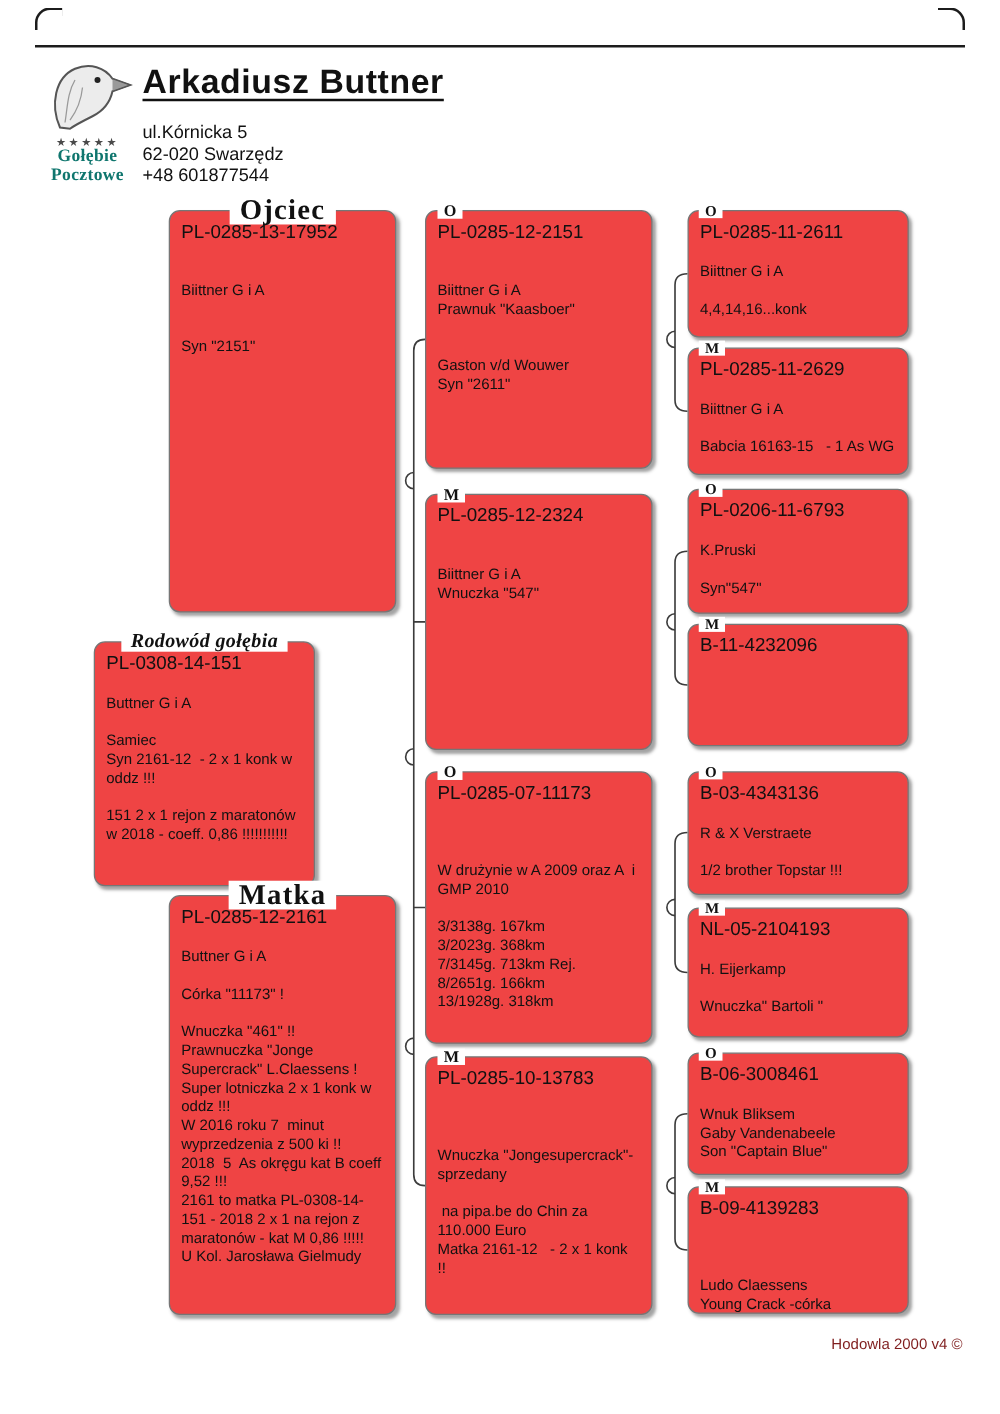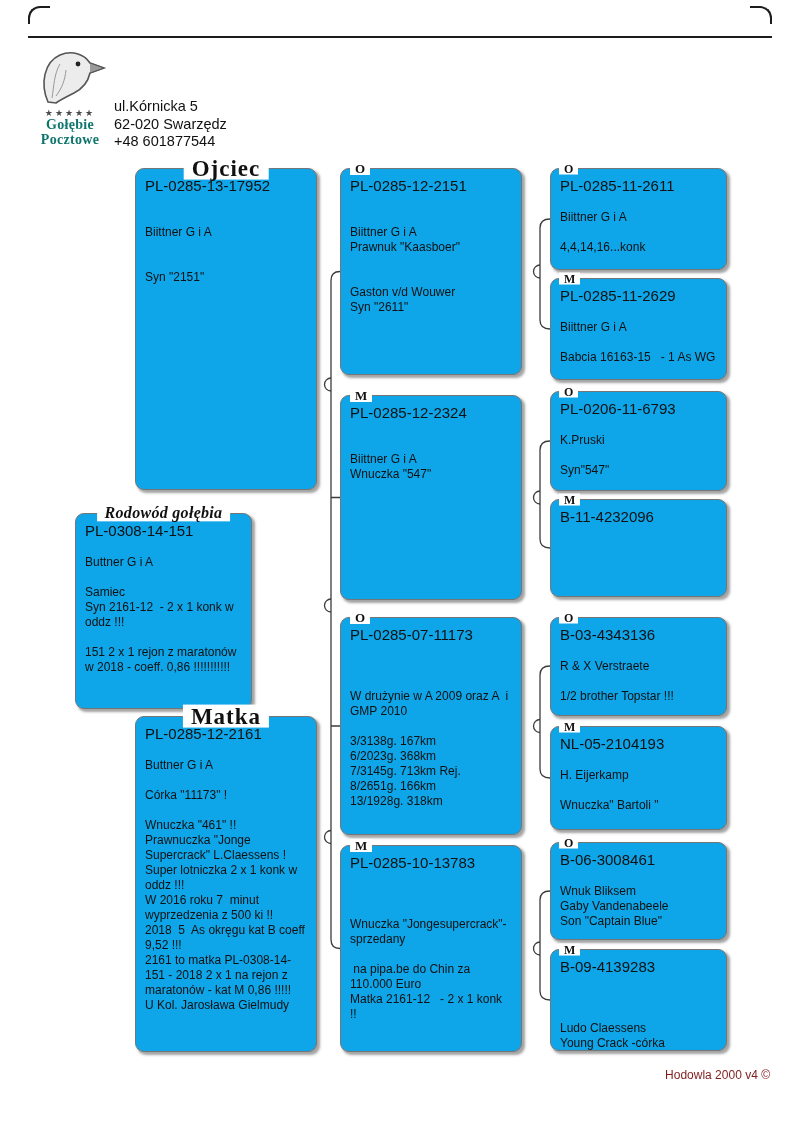--- a/index.html
+++ b/index.html
@@ -16,21 +16,21 @@
   .owner-name { position:absolute; left:114px; top:50px; font-size:27px; font-weight:bold;
                 letter-spacing:.5px; text-decoration:underline; text-decoration-thickness:2px;
                 text-underline-offset:5px; }
   .owner-address { position:absolute; left:114px; top:98px; font-size:14.5px; line-height:17.5px; }
   .logo { position:absolute; left:30px; top:48px; width:80px; text-align:center; }
   .logo .stars { font-size:9px; letter-spacing:2px; color:#4a4a4a; line-height:10px; }
   .logo .word  { font-family:"Liberation Serif", serif; font-weight:bold; font-size:14px;
                  line-height:14.5px; color:#0f766e; letter-spacing:.3px; }
 
   
-  .pbox { position:absolute; background:#0ea5e9; border:1px solid #767676; border-radius:9px;
+  .pbox { position:absolute; background:#ef4444; border:1px solid #767676; border-radius:9px;
           box-shadow:2.5px 2.5px 2.5px rgba(50,50,50,.45); padding:8px 9px 3px 9px; box-sizing:border-box; }
   .ring  { font-size:15px; line-height:18px; white-space:nowrap; }
   .notes { font-size:12px; line-height:15px; white-space:pre-wrap; }
   .legend { position:absolute; top:0; left:50%; transform:translate(-50%,-54%); background:#fff;
             padding:0 8px; font-family:"Liberation Serif", serif; font-weight:bold; white-space:nowrap; line-height:1; }
   .legend.lg { font-size:23px; letter-spacing:1px; }
   .legend.sm { font-size:16px; letter-spacing:.3px;font-style:italic; }
   .tag { position:absolute; top:0; left:9px; transform:translateY(-54%); background:#fff;
          padding:0 5px; font-family:"Liberation Serif", serif; font-weight:bold; font-size:13px; line-height:1; }
   .gen3 .tag { font-size:12px; left:8px; }
@@ -53,20 +53,21 @@
       <path d="M16 54 C8 36 12 14 28 7 C40 2 52 6 58 15 L72 20 L58 25 C56 34 50 41 42 45 C34 49 28 52 24 55 Z" fill="#ececec" stroke="#555" stroke-width="1.6"></path>
       <path d="M58 15 L72 20 L58 25" fill="#9a9a9a" stroke="#555" stroke-width="1"></path>
       <circle cx="46" cy="16" r="2.4" fill="#222"></circle>
       <path d="M24 48 C30 40 33 32 34 22 M20 50 C22 38 22 26 28 16" stroke="#999" stroke-width="1" fill="none"></path>
     </svg>
     <div class="stars">★★★★★</div>
     <div class="word">Gołębie</div>
     <div class="word">Pocztowe</div>
   </div>
 
+  <div class="owner-name">Arkadiusz Buttner</div>
   <div class="owner-address">
     <div>ul.Kórnicka 5</div>
     <div>62-020 Swarzędz</div>
     <div>+48 601877544</div>
   </div>
 
   <svg class="connectors" width="800" height="1131" viewBox="0 0 800 1131">
     <g fill="none" stroke="#3c3c3c" stroke-width="1.3">
       <path d="M340 271.5 Q331 271.5 331 280.5 L331 939.5 Q331 948.5 340 948.5 M331 497.5 L340 497.5 M331 726 L340 726"></path>
       <path d="M331 378 A6.5 6.5 0 0 0 331 391"></path>
@@ -145,21 +146,21 @@
   </div>
   <div class="pbox gen2" style="left:340px;top:617px;width:182px;height:218px">
     <span class="tag">O</span>
     <div class="ring">PL-0285-07-11173</div>
     <div class="notes">
 
 
 W drużynie w A 2009 oraz A  i GMP 2010
 
 3/3138g. 167km
-6/2023g. 368km
+3/2023g. 368km
 7/3145g. 713km Rej.
 8/2651g. 166km
 13/1928g. 318km</div>
   </div>
   <div class="pbox gen2" style="left:340px;top:845px;width:182px;height:207px">
     <span class="tag">M</span>
     <div class="ring">PL-0285-10-13783</div>
     <div class="notes">
 
 

